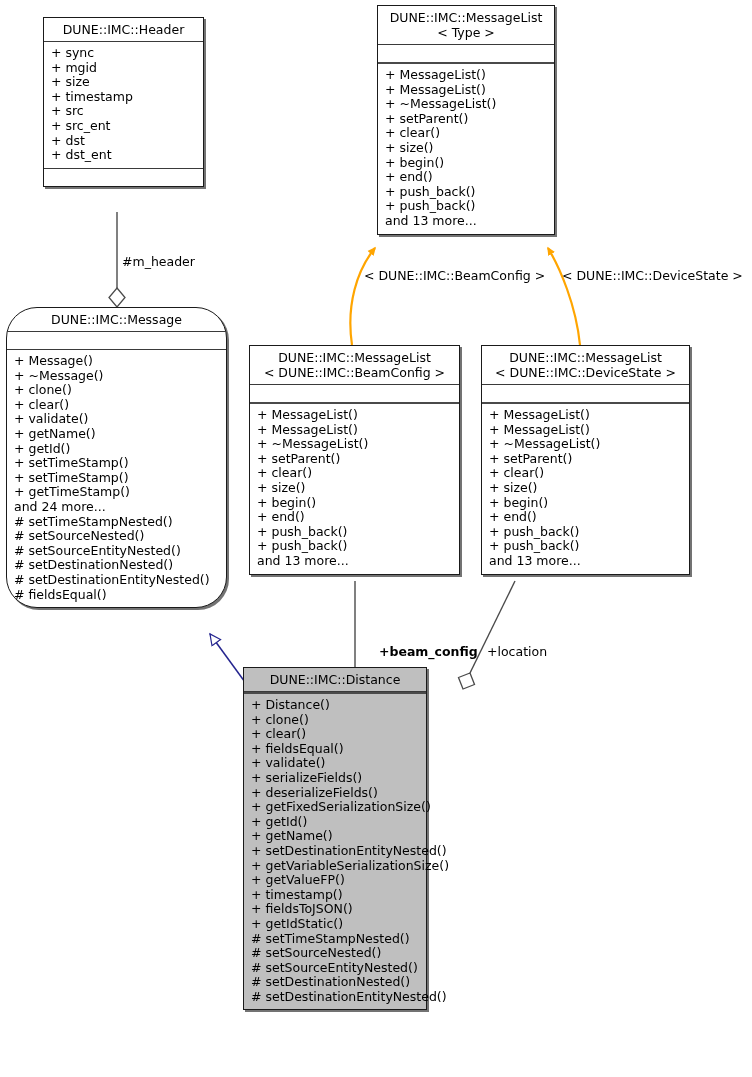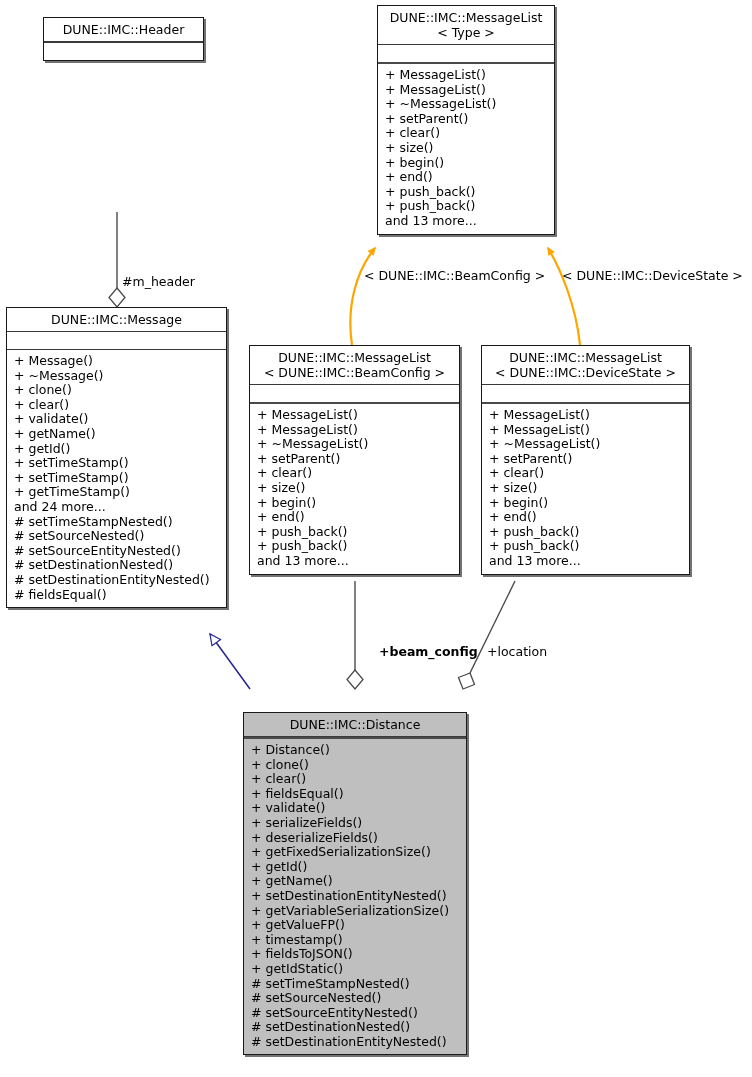--- a/index.html
+++ b/index.html
@@ -77,33 +77,43 @@
       <line x1="355" y1="581" x2="355" y2="670" stroke="#4a4a4a" stroke-width="1.4"></line>
       <path d="M355,670 L363,679.5 L355,689 L347,679.5 Z" fill="#ffffff" stroke="#4a4a4a" stroke-width="1.3"></path>
     </g>
 
     <g>
       <line x1="515" y1="581" x2="470" y2="673" stroke="#4a4a4a" stroke-width="1.4"></line>
       <path d="M470,673 L474.5,684.5 L463,689 L458.5,677.5 Z" fill="#ffffff" stroke="#4a4a4a" stroke-width="1.3"></path>
     </g>
   </svg>
 
-  <div class="elabel" style="left:122px;top:275px;text-align:center;">#m_header</div>
+  <div class="elabel" style="left:122px;top:255px;text-align:center;">#m_header</div>
 
   <div class="elabel" style="left:364px;top:269px;">&lt; DUNE::IMC::BeamConfig &gt;</div>
 
   <div class="elabel" style="left:562px;top:269px;">&lt; DUNE::IMC::DeviceState &gt;</div>
 
   <div class="elabel" style="left:379px;top:645px;font-weight:bold;">+beam_config</div>
 
   <div class="elabel" style="left:487px;top:645px;">+location</div>
 
   <div class="uml" id="box-header" style="left:43px;top:17px;width:161px;">
     <div class="title">DUNE::IMC::Header</div>
     <div class="sep"></div>
+    <div class="compartment">
+        <div class="row">+ sync</div>
+        <div class="row">+ mgid</div>
+        <div class="row">+ size</div>
+        <div class="row">+ timestamp</div>
+        <div class="row">+ src</div>
+        <div class="row">+ src_ent</div>
+        <div class="row">+ dst</div>
+        <div class="row">+ dst_ent</div>
+      </div>
     <div class="sep"></div>
     <div class="compartment empty"></div>
   </div>
 
   <div class="uml" id="box-mltpl" style="left:377px;top:5px;width:178px;">
     <div class="title">DUNE::IMC::MessageList
 &lt; Type &gt;</div>
     <div class="sep"></div>
     <div class="compartment empty"></div>
     <div class="sep thick"></div>
@@ -115,21 +125,21 @@
         <div class="row">+ clear()</div>
         <div class="row">+ size()</div>
         <div class="row">+ begin()</div>
         <div class="row">+ end()</div>
         <div class="row">+ push_back()</div>
         <div class="row">+ push_back()</div>
         <div class="row">and 13 more...</div>
       </div>
   </div>
 
-  <div class="uml" id="box-message" style="left:6px;top:307px;width:221px;">
+  <div class="uml" id="box-message" style="left:6px;top:307px;width:221px;border-radius:31px;">
     <div class="title">DUNE::IMC::Message</div>
     <div class="sep"></div>
     <div class="compartment empty"></div>
     <div class="sep"></div>
     <div class="compartment">
         <div class="row">+ Message()</div>
         <div class="row">+ ~Message()</div>
         <div class="row">+ clone()</div>
         <div class="row">+ clear()</div>
         <div class="row">+ validate()</div>
@@ -183,21 +193,21 @@
         <div class="row">+ clear()</div>
         <div class="row">+ size()</div>
         <div class="row">+ begin()</div>
         <div class="row">+ end()</div>
         <div class="row">+ push_back()</div>
         <div class="row">+ push_back()</div>
         <div class="row">and 13 more...</div>
       </div>
   </div>
 
-  <div class="uml filled" id="box-distance" style="left:243px;top:712px;width:224px;">
+  <div class="uml filled" id="box-distance" style="left:243px;top:667px;width:184px;">
     <div class="title">DUNE::IMC::Distance</div>
     <div class="sep"></div>
     <div class="sep thick"></div>
     <div class="compartment">
         <div class="row">+ Distance()</div>
         <div class="row">+ clone()</div>
         <div class="row">+ clear()</div>
         <div class="row">+ fieldsEqual()</div>
         <div class="row">+ validate()</div>
         <div class="row">+ serializeFields()</div>

